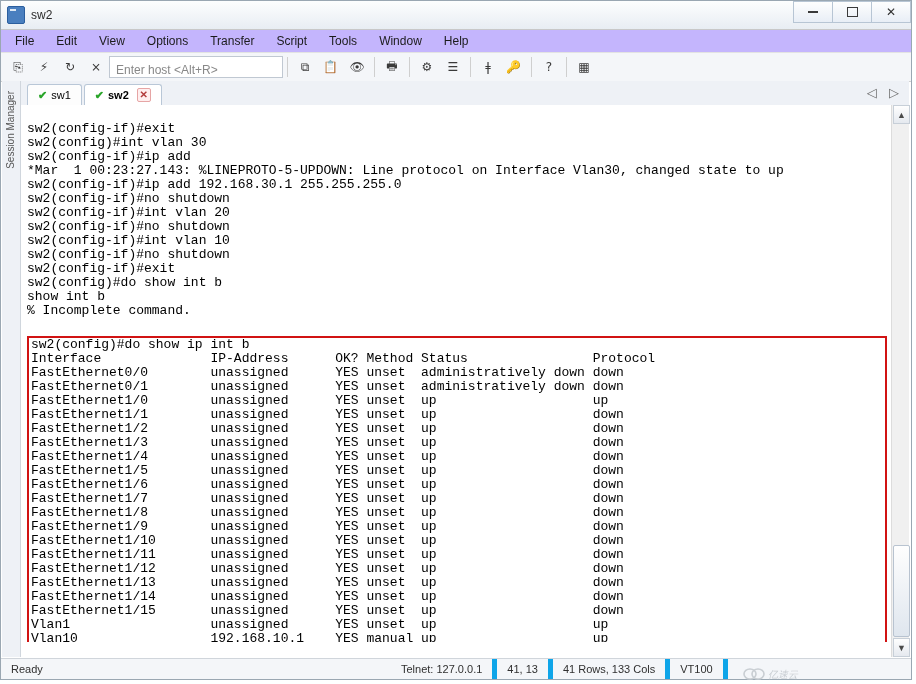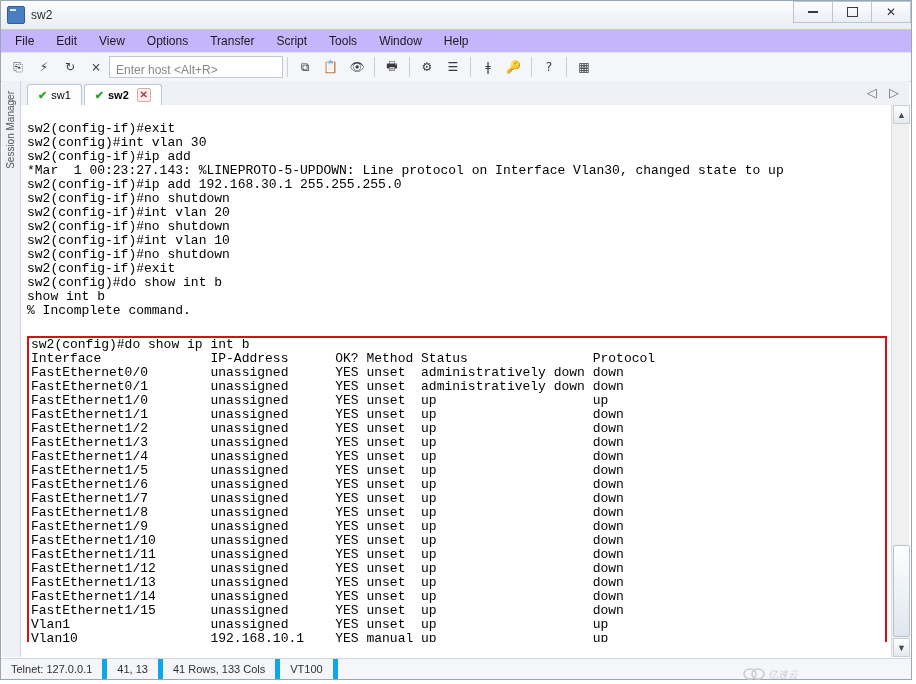--- a/index.html
+++ b/index.html
@@ -166,20 +166,21 @@
 Vlan30                 192.168.30.1    YES manual up                    up</span>
 </div></pre>
     <div class="vscroll">
       <div class="vsbtn up">▲</div>
       <div class="thumb" style="top:440px;height:90px;"></div>
       <div class="vsbtn down">▼</div>
     </div>
   </div>
 
   <div class="status">
+    <div class="cell first">Ready</div>
     <div class="cell">Telnet: 127.0.0.1</div>
     <div class="cell">41,  13</div>
     <div class="cell">41 Rows, 133 Cols</div>
     <div class="cell">VT100</div>
     <div class="spacer"></div>
   </div>
 
 </div>
 <div class="watermark">
   <svg width="22" height="14">

